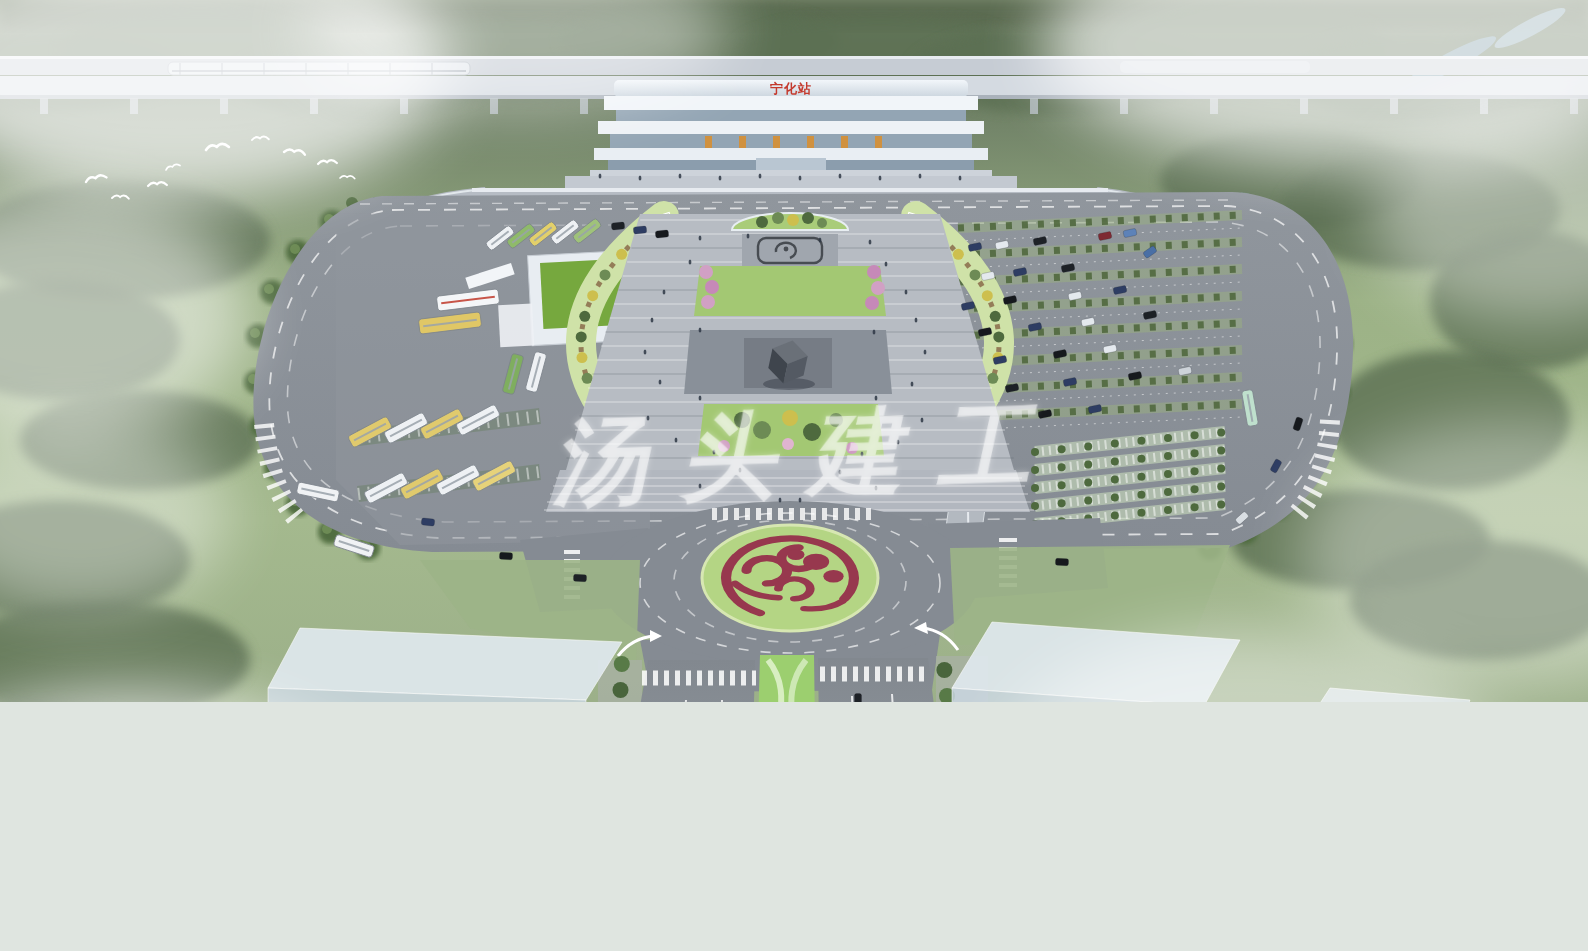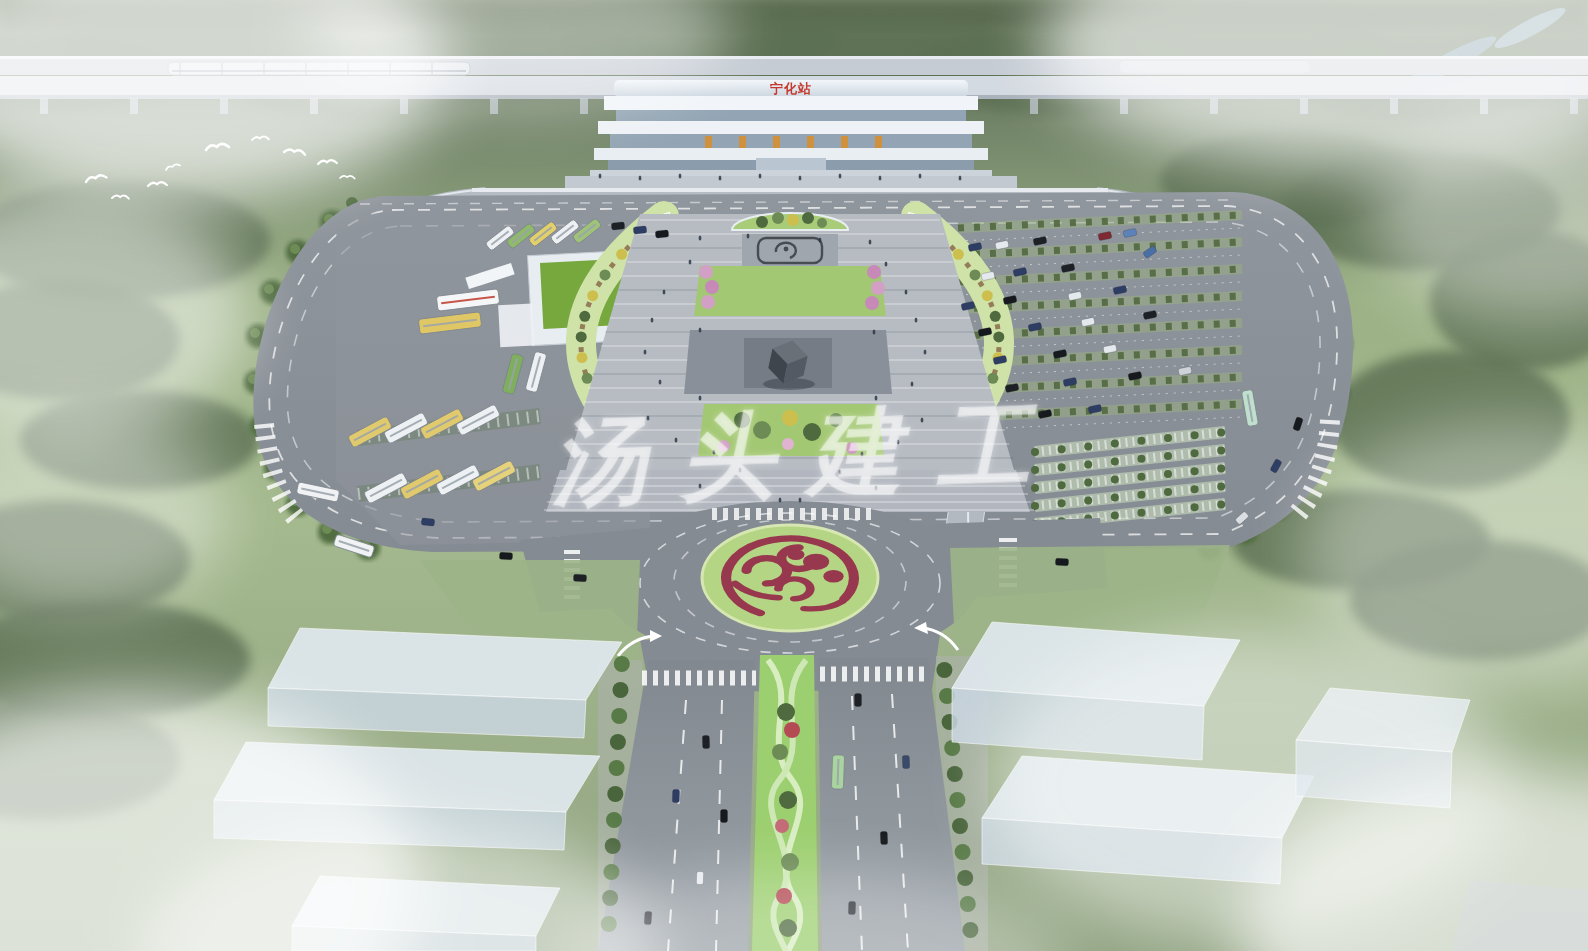--- a/index.html
+++ b/index.html
@@ -1,16 +1,16 @@
 <!DOCTYPE html>
 <html><head>
 <meta charset="utf-8">
 <style>
   html,body{margin:0;padding:0;background:#dfe5e0;font-family:"Liberation Sans",sans-serif;}
-  #canvas{position:relative;width:1588px;height:951px;overflow:hidden;
+  #canvas{position:relative;width:1588px;height:702px;overflow:hidden;
     background:linear-gradient(180deg,#7b8a6e 0px,#66775b 70px,#74866a 130px,#9cb286 300px,#a4b98e 520px,#9cb089 700px,#93a584 951px);font-family:Liberation Serif, serif;}
   #scene{position:absolute;left:0;top:0;z-index:1;}
   #watermark{position:absolute;left:552px;top:392px;width:478px;z-index:12;
     display:flex;justify-content:space-between;
     font-size:94px;font-weight:bold;font-style:italic;color:rgba(255,255,255,0.55);
     transform:rotate(-2deg);text-shadow:0 0 6px rgba(255,255,255,0.35);pointer-events:none;}
   .cloud{position:absolute;border-radius:50%;background:rgba(255,255,255,0.8);
     filter:blur(30px);z-index:10;pointer-events:none;}
 </style>
 </head>

